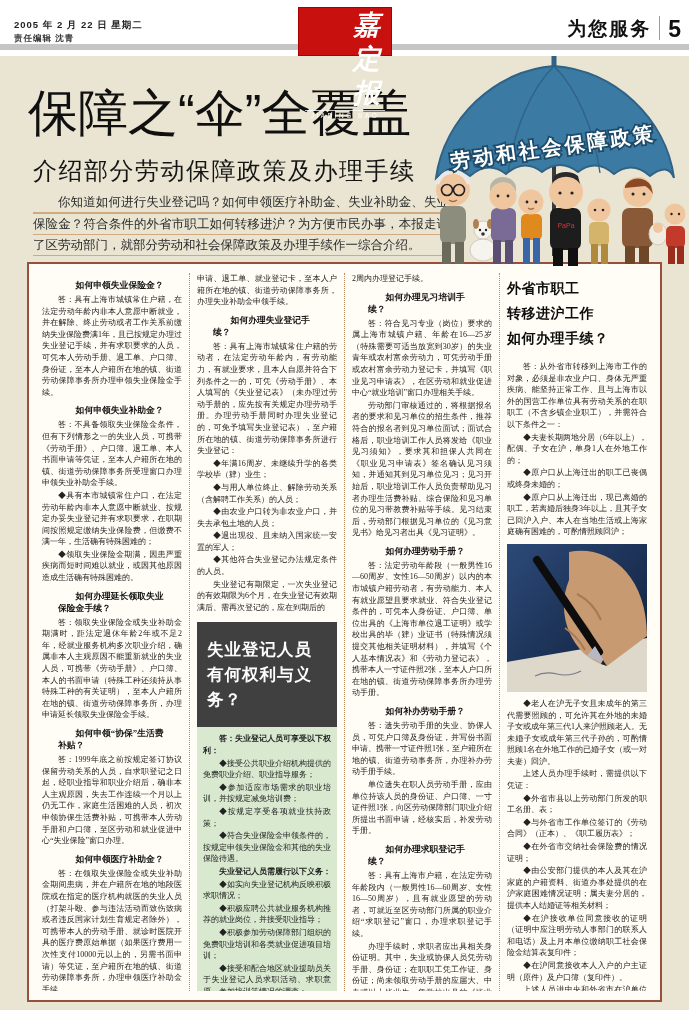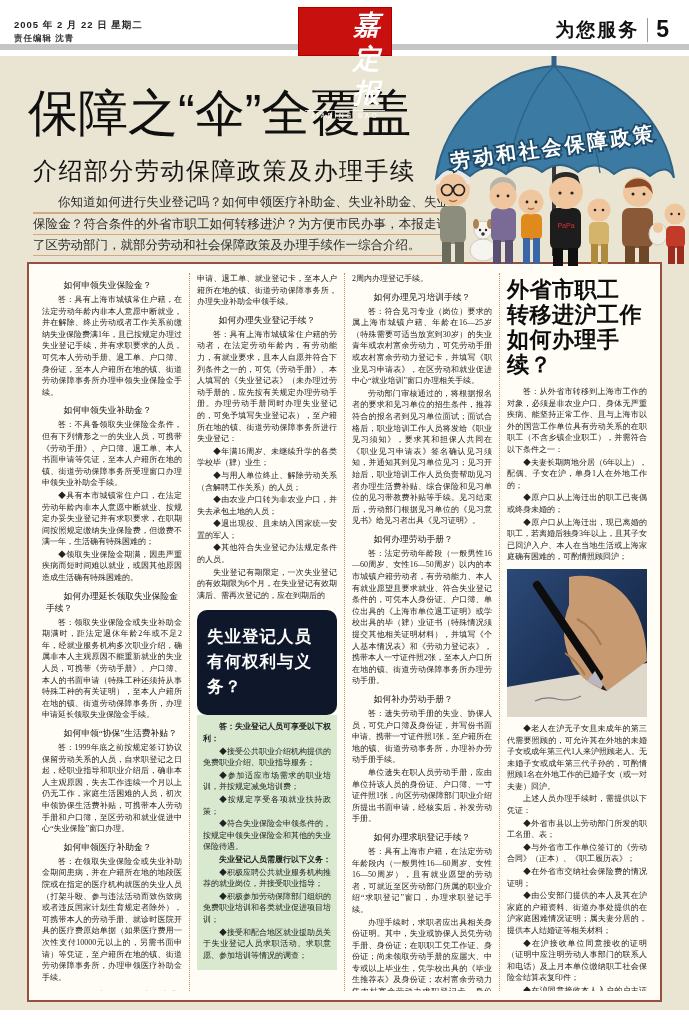--- a/index.html
+++ b/index.html
@@ -9,49 +9,49 @@
   .date-line{position:absolute;left:14px;top:19px;font-size:9.5px;font-weight:bold;letter-spacing:1px;
              font-family:"Liberation Sans",sans-serif;color:#222;}
   .editor-line{position:absolute;left:14px;top:33px;font-size:8.5px;font-weight:bold;letter-spacing:1px;
              font-family:"Liberation Sans",sans-serif;color:#333;}
   .gray-bar{position:absolute;left:0;top:44px;width:689px;height:6px;background:#c5c5c5;}
   .masthead{position:absolute;left:299px;top:8px;width:92px;height:47px;background:#c8100e;
             color:#fff;text-align:center;z-index:3;box-shadow:0 0 0 1px #a00;}
   .masthead-cn{font-size:27px;font-weight:bold;font-style:italic;line-height:34px;letter-spacing:2px;margin-left:45px;}
   .masthead-en{font-size:6.5px;letter-spacing:2.5px;margin:0 6px;border-top:1px solid rgba(255,255,255,.75);
                padding-top:1px;font-family:"Liberation Sans",sans-serif;}
-  .service{position:absolute;right:20px;top:16px;display:flex;align-items:center;gap:8px;
+  .service{position:absolute;right:8px;top:16px;display:flex;gap:8px;
            font-family:"Liberation Sans",sans-serif;font-weight:bold;color:#111;}
   .service-label{font-size:19px;letter-spacing:2px;}
   .service-divider{width:1px;height:24px;background:#9a9a9a;}
   .page-number{font-size:23px;}
   
   .content-bg{position:absolute;left:0;top:56px;width:689px;height:954px;background:#e9e5d2;}
   .headline{position:absolute;left:28px;top:80px;font-size:50px;font-weight:400;letter-spacing:0px;
             color:#101010;font-family:"Liberation Sans",sans-serif;white-space:nowrap;}
   .subtitle{position:absolute;left:33px;top:155px;font-size:24px;letter-spacing:1.5px;color:#151515;}
   .intro{position:absolute;left:33px;top:192px;width:416px;font-size:12.5px;line-height:21.5px;
          text-align:justify;text-indent:2em;color:#2a2a2a;
          background:repeating-linear-gradient(to bottom,transparent 0 20px,rgba(190,120,60,.55) 20px 21.5px);}
   .umbrella-wrap{position:absolute;left:420px;top:56px;width:269px;height:216px;z-index:2;}
   .dolls-wrap{position:absolute;left:430px;top:150px;width:259px;height:120px;z-index:5;}
   
   .body-box{position:absolute;left:27px;top:262px;width:635px;height:740px;background:#fffdf6;
             border:2px solid #97503e;box-sizing:border-box;display:flex;padding:9px 6px;z-index:1;}
   .col{flex:1;padding:0 7px;overflow:hidden;}
   .col + .col{border-left:1px dotted #bf8a5e;}
-  .qhead{font-size:8.8px;font-weight:normal;margin:7px 4px 2px;text-indent:2em;color:#111;}
+  .qhead{font-size:8.8px;font-weight:bold;margin:7px 16px 2px;text-indent:2em;color:#111;}
   .para{font-size:8px;line-height:11.6px;margin:0 0 1px;text-align:justify;text-indent:2em;color:#222;}
   .para.noindent{text-indent:0;}
   .para.boldp{font-weight:bold;}
-  .bigtitle{font-family:Liberation Serif, serif;font-size:22px;line-height:25px;font-weight:900;
+  .bigtitle{font-family:Liberation Mono, monospace;font-size:14px;line-height:25px;font-weight:900;
             white-space:pre-line;margin:4px 0 9px;color:#0d0d0d;letter-spacing:.5px;}
   .rights-box{margin:9px 0 0;}
-  .rights-title{background:#0f172a;color:#fff;font-family:Liberation Mono, monospace;font-weight:900;
-                font-size:16.5px;line-height:25px;letter-spacing:1px;padding:15px 10px;white-space:pre-line;border-radius:10px;}
+  .rights-title{background:#404040;color:#fff;font-family:Liberation Serif, serif;font-weight:900;
+                font-size:16.5px;line-height:25px;letter-spacing:1px;padding:15px 10px;white-space:pre-line;}
   .rights-body{background:#d9e9cf;padding:6px 6px 8px;}
   .photo{margin:6px 0;}
   .photo svg{display:block;width:100%;height:148px;}
   h2,h3,p{margin:0;}
 </style>
 </head>
 <body>
 
 <div class="page">
 
@@ -201,20 +201,21 @@
         <section class="rights-box">
           <div class="rights-title">失业登记人员
 有何权利与义务？</div>
           <div class="rights-body">
             <p class="para boldp">答：失业登记人员可享受以下权利：</p>
             <p class="para">◆接受公共职业介绍机构提供的免费职业介绍、职业指导服务；</p>
             <p class="para">◆参加适应市场需求的职业培训，并按规定减免培训费；</p>
             <p class="para">◆按规定享受各项就业扶持政策；</p>
             <p class="para">◆符合失业保险金申领条件的，按规定申领失业保险金和其他的失业保险待遇。</p>
             <p class="para boldp">失业登记人员需履行以下义务：</p>
+            <p class="para">◆如实向失业登记机构反映积极求职情况；</p>
             <p class="para">◆积极应聘公共就业服务机构推荐的就业岗位，并接受职业指导；</p>
             <p class="para">◆积极参加劳动保障部门组织的免费职业培训和各类就业促进项目培训；</p>
             <p class="para">◆接受和配合地区就业援助员关于失业登记人员求职活动、求职意愿、参加培训等情况的调查；</p>
           </div>
         </section>
       </div>
     <div class="col">
         <p class="para noindent">2周内办理登记手续。</p>
         <h3 class="qhead">如何办理见习培训手续？</h3>
         <p class="para">答：符合见习专业（岗位）要求的属上海市城镇户籍、年龄在16—25岁（特殊需要可适当放宽到30岁）的失业青年或农村富余劳动力，可凭劳动手册或农村富余劳动力登记卡，并填写《职业见习申请表》，在区劳动和就业促进中心“就业培训”窗口办理相关手续。</p>

